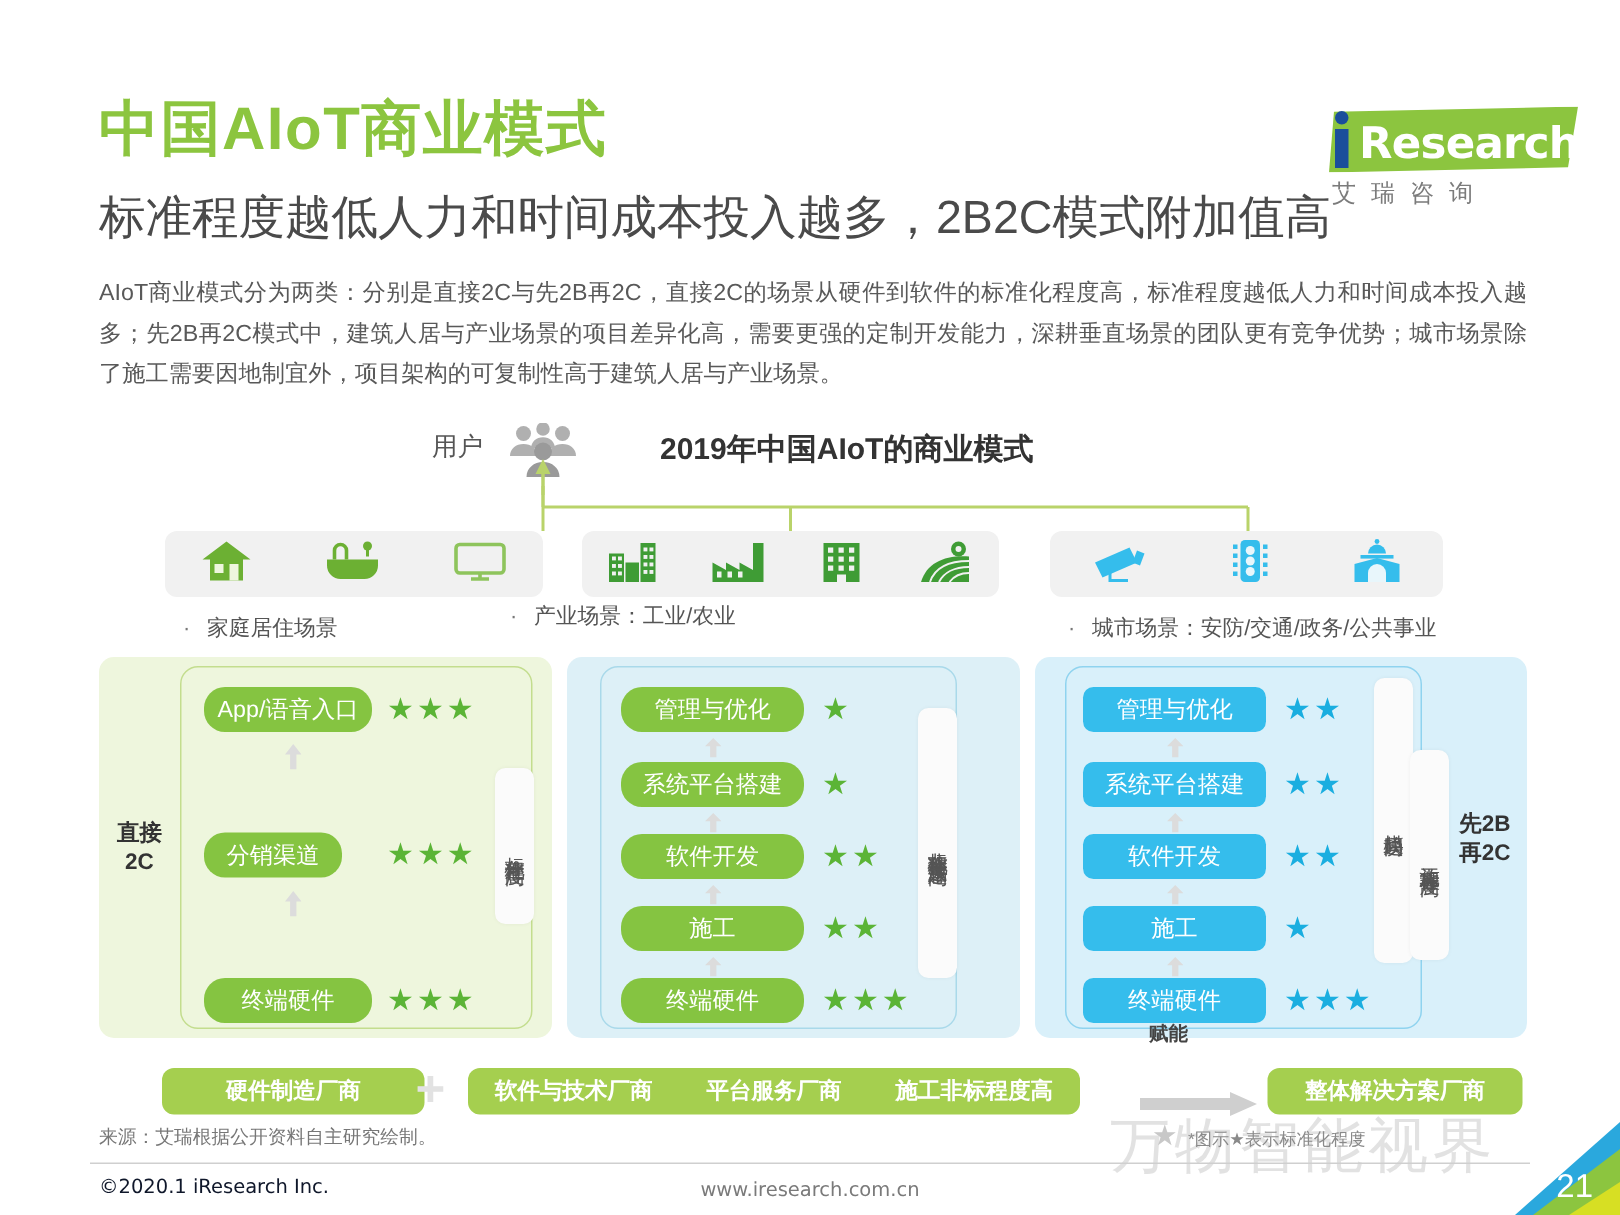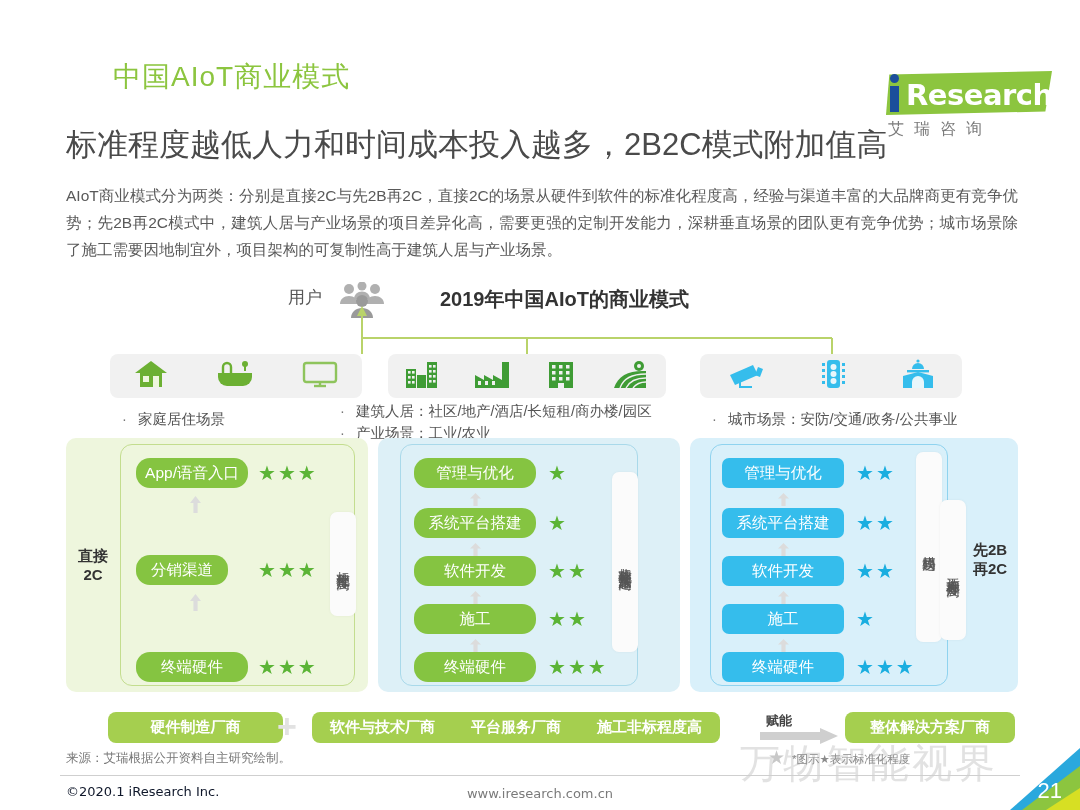--- a/index.html
+++ b/index.html
@@ -8,23 +8,22 @@
     font-family: "Liberation Sans", "DejaVu Sans", sans-serif;
     background: #ffffff;
     position: relative;
     overflow: hidden;
     color: #404040;
   }
 
   
   #page-title {
     position: absolute; left: 66px; top: 58px;
-    font-size: 28px; font-weight: 400; color: #8cc53f;
+    font-size: 40px; font-weight: 700; color: #8cc53f;
     letter-spacing: 1px;
-    margin-left: 47px;
   }
   #page-subtitle {
     position: absolute; left: 66px; top: 124px;
     font-size: 31px; font-weight: 400; color: #4a4a4a;
     letter-spacing: 0px;
   }
 
   
   #logo {
     position: absolute; right: 28px; top: 52px;
@@ -163,21 +162,21 @@
   #vendor-hw   { left: 108px; width: 175px; background: #a5cf4f; }
   #vendor-mid  { left: 312px; width: 408px; background: #a5cf4f; }
   #vendor-full { left: 845px; width: 170px; background: #a5cf4f; }
 
   #plus-icon {
     position: absolute; left: 274px; top: 714px;
     width: 26px; height: 26px; color: #e2e2e2;
     font-size: 34px; line-height: 24px; font-weight: 700; text-align: center;
   }
   #enable-label {
-    position: absolute; left: 766px; top: 712px;
+    position: absolute; left: 766px; top: 680px;
     font-size: 13px; font-weight: 700; color: #444; text-align: right;
   }
   #enable-arrow {
     position: absolute; left: 760px; top: 728px; width: 78px; height: 16px;
   }
 
   
   #source {
     position: absolute; left: 66px; top: 750px;
     font-size: 12.5px; color: #777;
@@ -225,21 +224,21 @@
 <div id="page-subtitle">标准程度越低人力和时间成本投入越多，2B2C模式附加值高</div>
 
 <div id="logo">
   <div class="logo-shape"></div>
   <div class="logo-i-dot"></div>
   <div class="logo-i-stem"></div>
   <div class="logo-word">Research</div>
   <div class="logo-cn">艾瑞咨询</div>
 </div>
 
-<div id="intro">AIoT商业模式分为两类：分别是直接2C与先2B再2C，直接2C的场景从硬件到软件的标准化程度高，经验与渠道丰富的大品牌商更有竞争优势；先2B再2C模式中，建筑人居与产业场景的项目差异化高，需要更强的定制开发能力，深耕垂直场景的团队更有竞争优势；城市场景除了施工需要因地制宜外，项目架构的可复制性高于建筑人居与产业场景。</div>
+<div id="intro">AIoT商业模式分为两类：分别是直接2C与先2B再2C，直接2C的场景从硬件到软件的标准化程度高，标准程度越低人力和时间成本投入越多；先2B再2C模式中，建筑人居与产业场景的项目差异化高，需要更强的定制开发能力，深耕垂直场景的团队更有竞争优势；城市场景除了施工需要因地制宜外，项目架构的可复制性高于建筑人居与产业场景。</div>
 
 <div id="user-label">用户</div>
 <div id="user-icon">
   <svg width="48" height="36" viewBox="0 0 48 36">
     <g fill="#b0b0b0">
       <circle cx="11" cy="7" r="5"></circle>
         <path d="M2 22c0-5 4-8 9-8s9 3 9 8z"></path>
       <circle cx="37" cy="7" r="5"></circle>
         <path d="M28 22c0-5 4-8 9-8s9 3 9 8z"></path>
       <circle cx="24" cy="4" r="4.5"></circle>
@@ -414,21 +413,20 @@
       <path d="M13 30 v-6 a6 6 0 0 1 12 0 v6 z" fill="#e8f6fb"></path>
     </g>
       </svg>
   </span>
 </div>
 
 <div class="scene-caption" id="cap-home">
   <div><span class="bullet">·</span><span>家庭居住场景</span></div>
 </div>
 <div class="scene-caption" id="cap-build">
-  <div><span class="bullet">·</span><span>建筑人居：社区/地产/酒店/长短租/商办楼/园区</span></div>
   <div><span class="bullet">·</span><span>产业场景：工业/农业</span></div>
 </div>
 <div class="scene-caption" id="cap-city">
   <div><span class="bullet">·</span><span>城市场景：安防/交通/政务/公共事业</span></div>
 </div>
 
 <div class="panel" id="panel-left"></div>
 <div class="panel" id="panel-mid"></div>
 <div class="panel" id="panel-right"></div>
 

